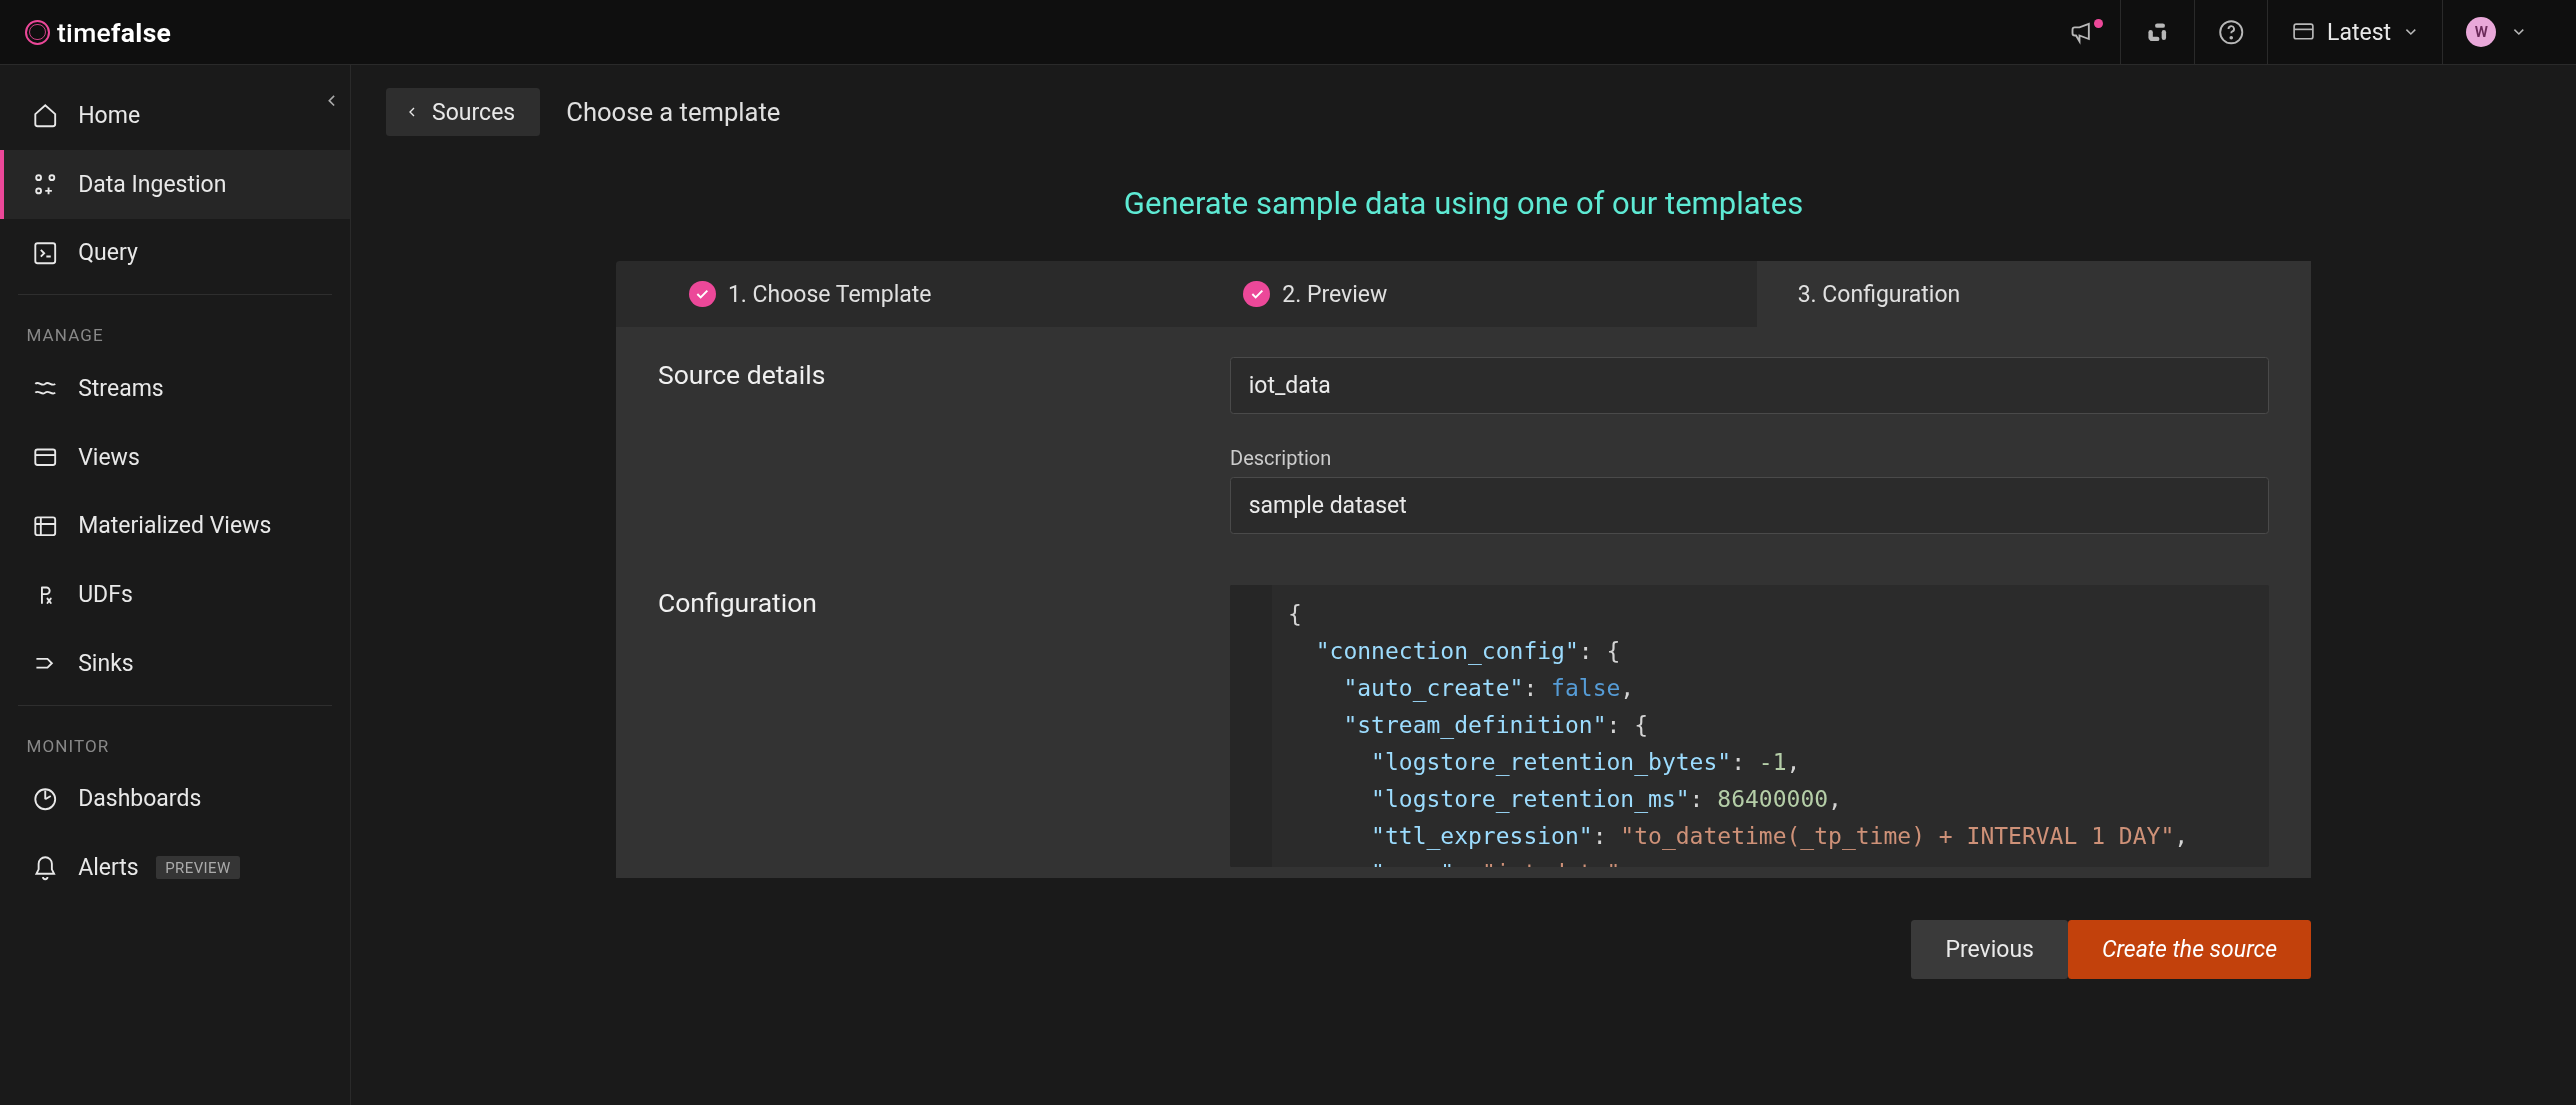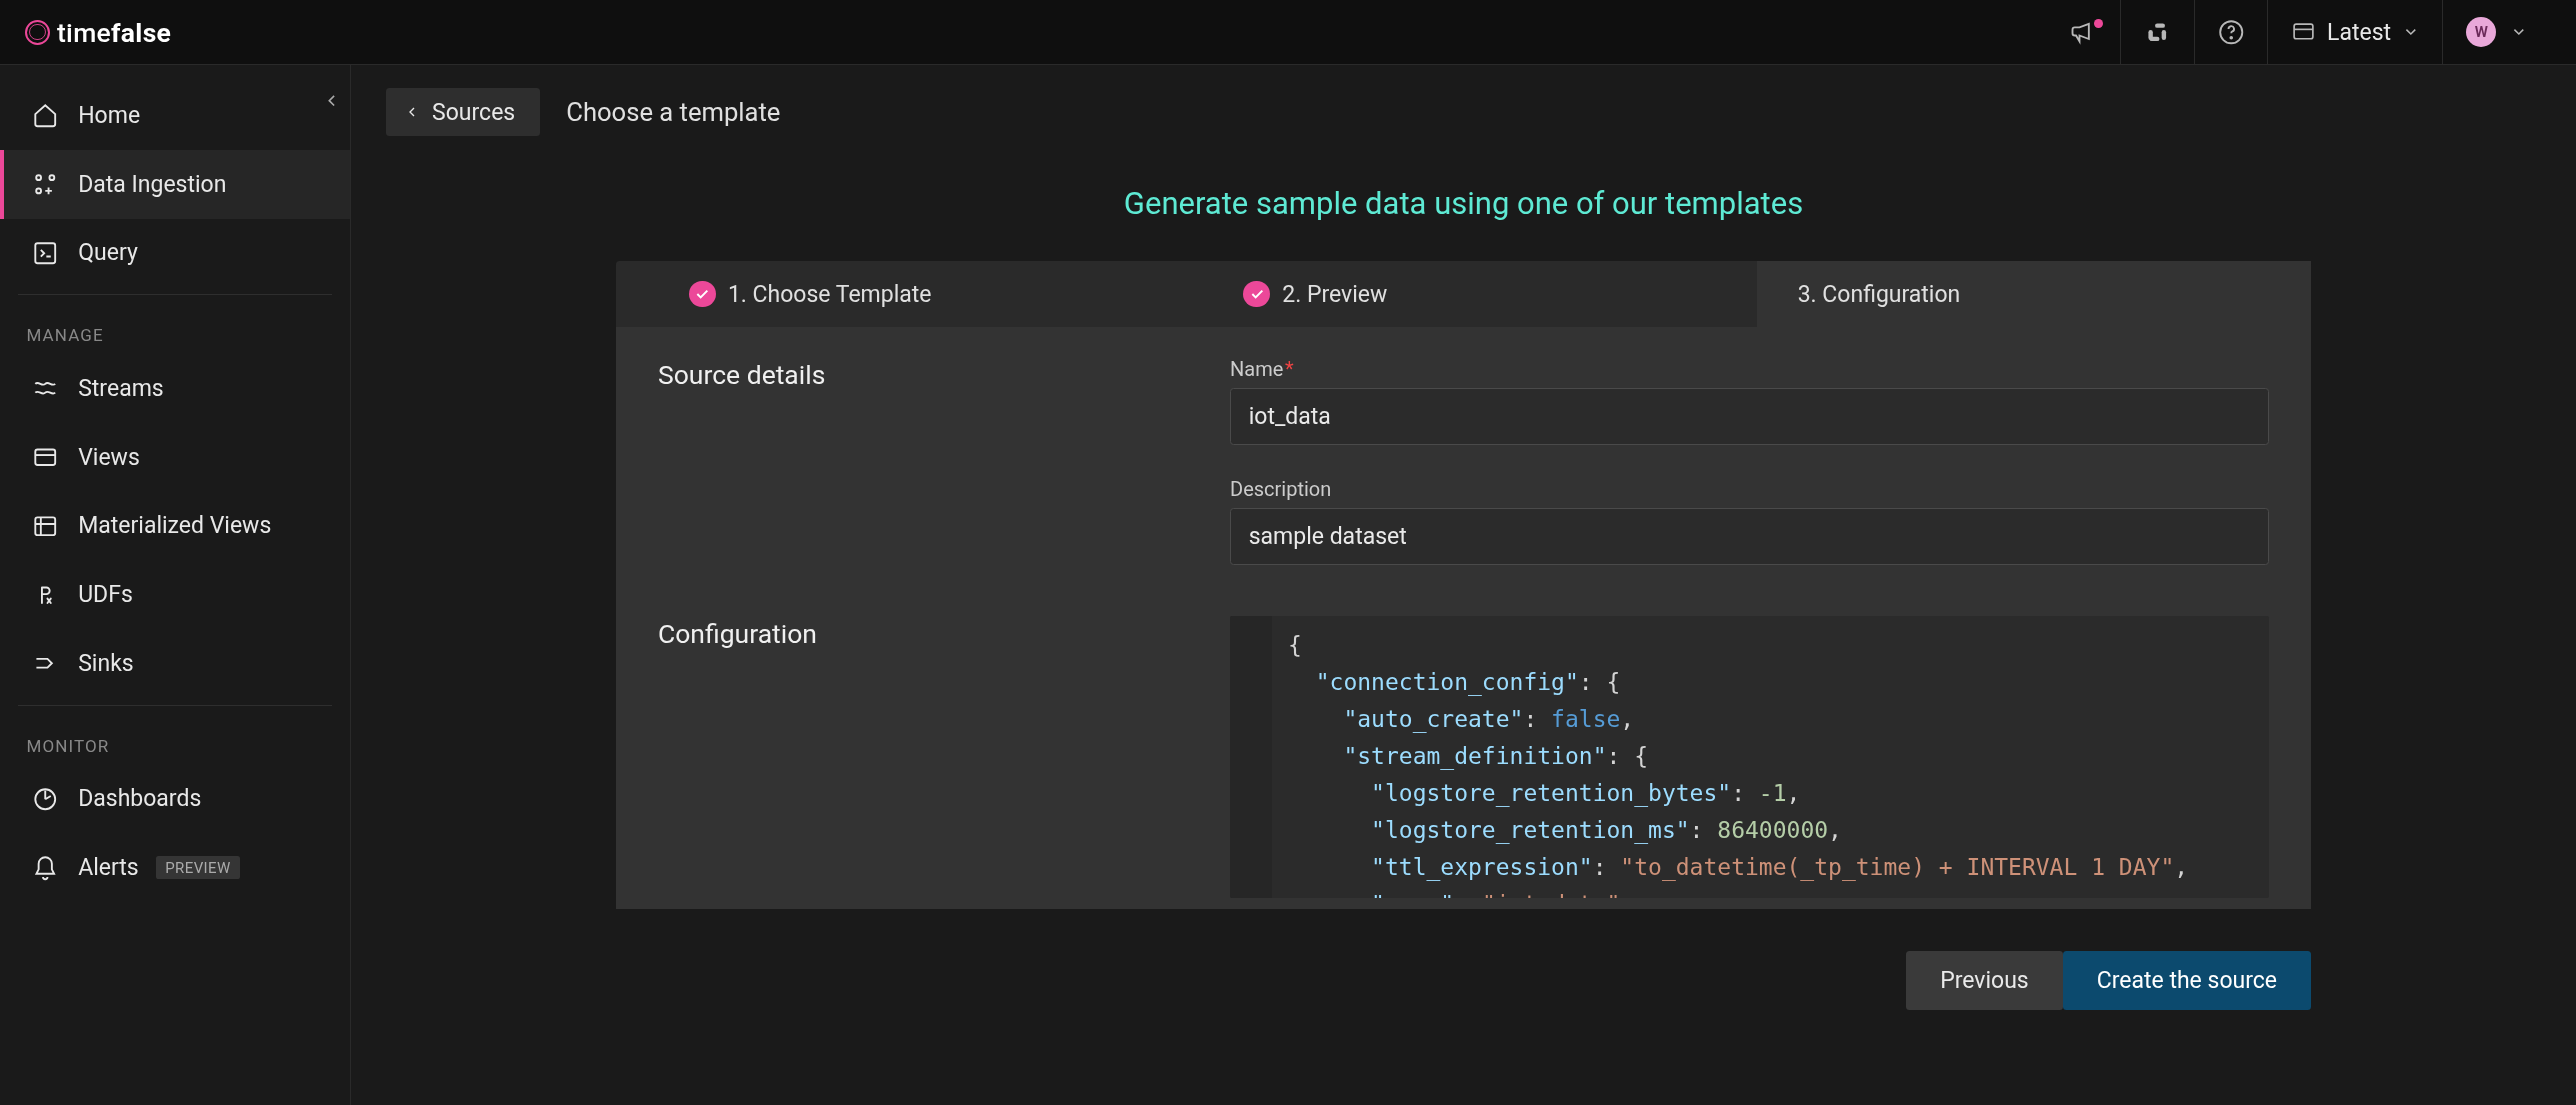--- a/index.html
+++ b/index.html
@@ -127,21 +127,21 @@
 .tk-str { color: #ce9178; }
 .footer {
   display: flex; justify-content: flex-end; gap: 0;
   padding: 42px 0 0; width: 1695px; margin: 0 auto;
 }
 .btn {
   font-size: 23px; padding: 16px 34px; border-radius: 3.5px;
   border: none; cursor: pointer; font-family: inherit;
 }
 .btn-secondary { background: #3a3a3a; color: #eaeaea; }
-.btn-primary { background: #0c4a6e; color: #fff; }
+.btn-primary { background: #c2410c; color: #fff; font-style: italic; }
 svg { display: block; }
 </style>
 </head>
 <body>
 
 <div class="app">
   <div class="topbar">
     <div class="logo">
       <div class="logo-icon">
         <span class="logo-ring"></span>
@@ -333,23 +333,20 @@
           <div class="step current">
             <span>3. Configuration</span>
           </div>
         </div>
 
         <div class="form">
           <div class="form-row">
             <div class="form-label-col">Source details</div>
             <div class="form-field-col">
               <div>
-                <label class="field-label">
-                  <span>Name</span><span class="req">*</span>
-                </label>
                 <input class="text-input" type="text" value="iot_data" style="">
               </div>
               <div>
                 <label class="field-label">Description</label>
                 <input class="text-input" type="text" value="sample dataset" style="">
               </div>
             </div>
           </div>
 
           <div class="form-row">

